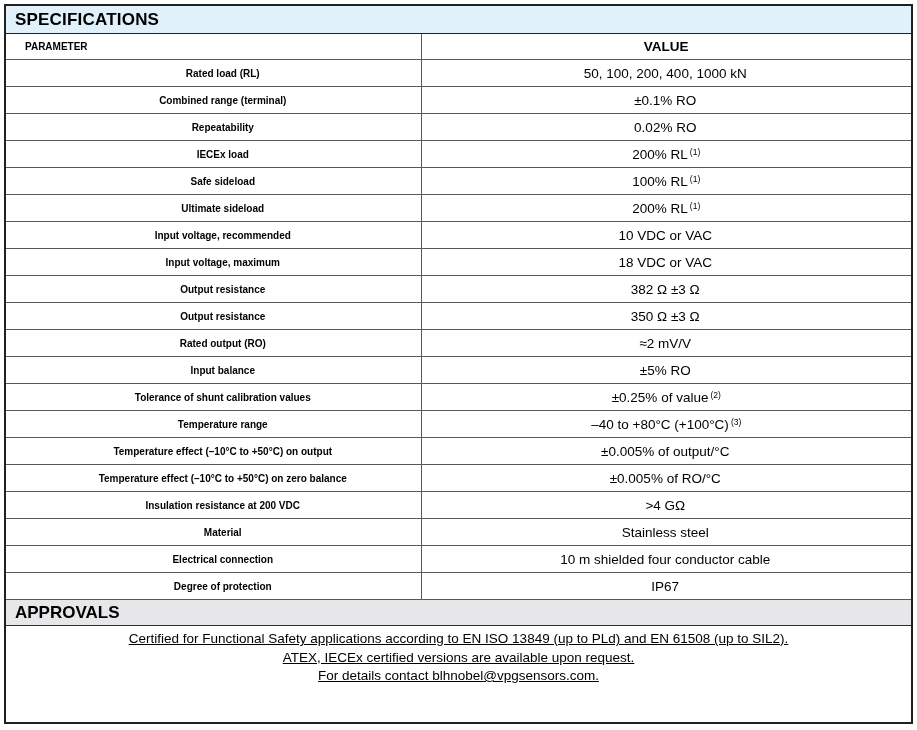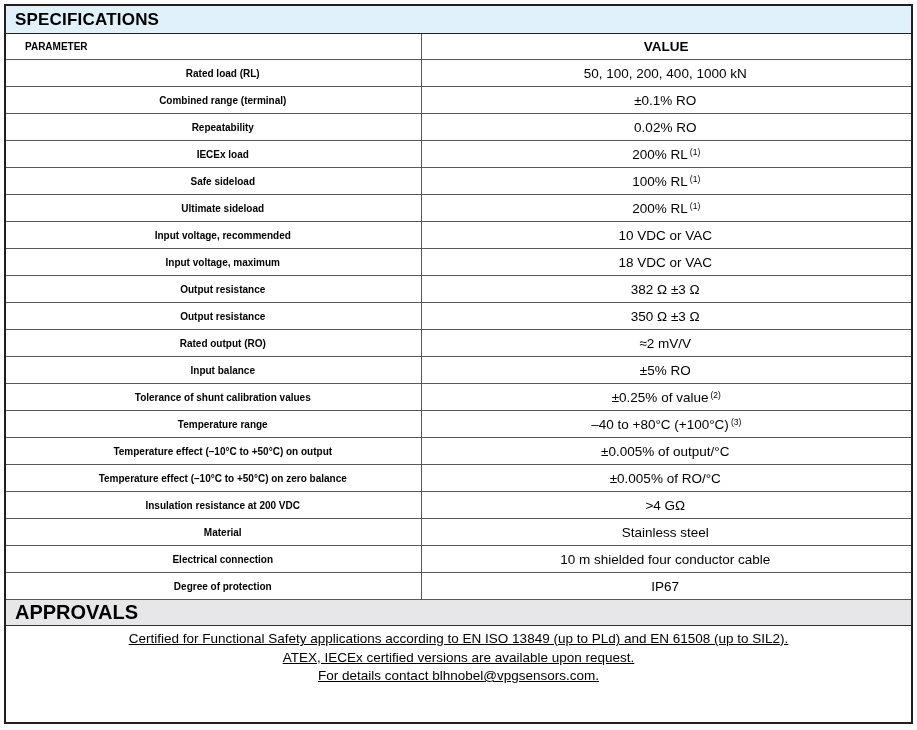--- a/index.html
+++ b/index.html
@@ -43,21 +43,21 @@
     margin-left: 2px;
     letter-spacing: 0px;
   }
   tr.approvals-row td {
     background: #e7e7e9;
     border-top: 1px solid #2e2e30;
     border-bottom: 1px solid #2e2e30;
     height: 25px;
     padding-left: 9px;
     font-weight: bold;
-    font-size: 20px;
+    font-size: 17px;
   }
   tr.footer-row td {
     vertical-align: top;
     padding-top: 4px;
     text-align: center;
     font-size: 13.5px;
     line-height: 18.5px;
     text-decoration: underline;
   }
 </style>

